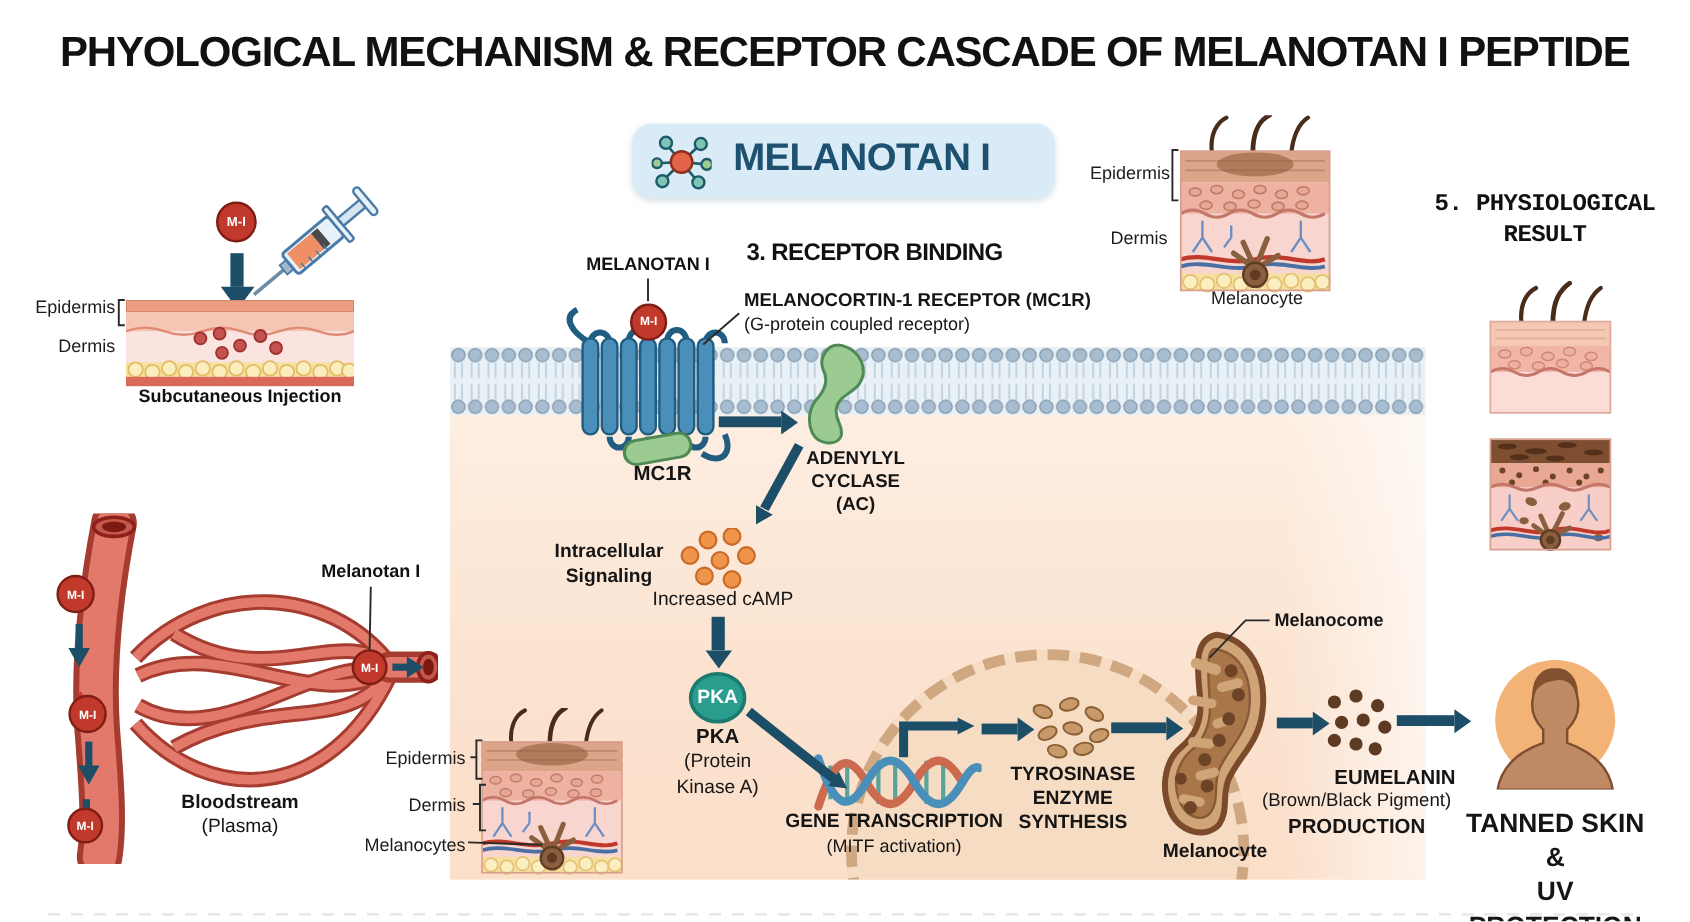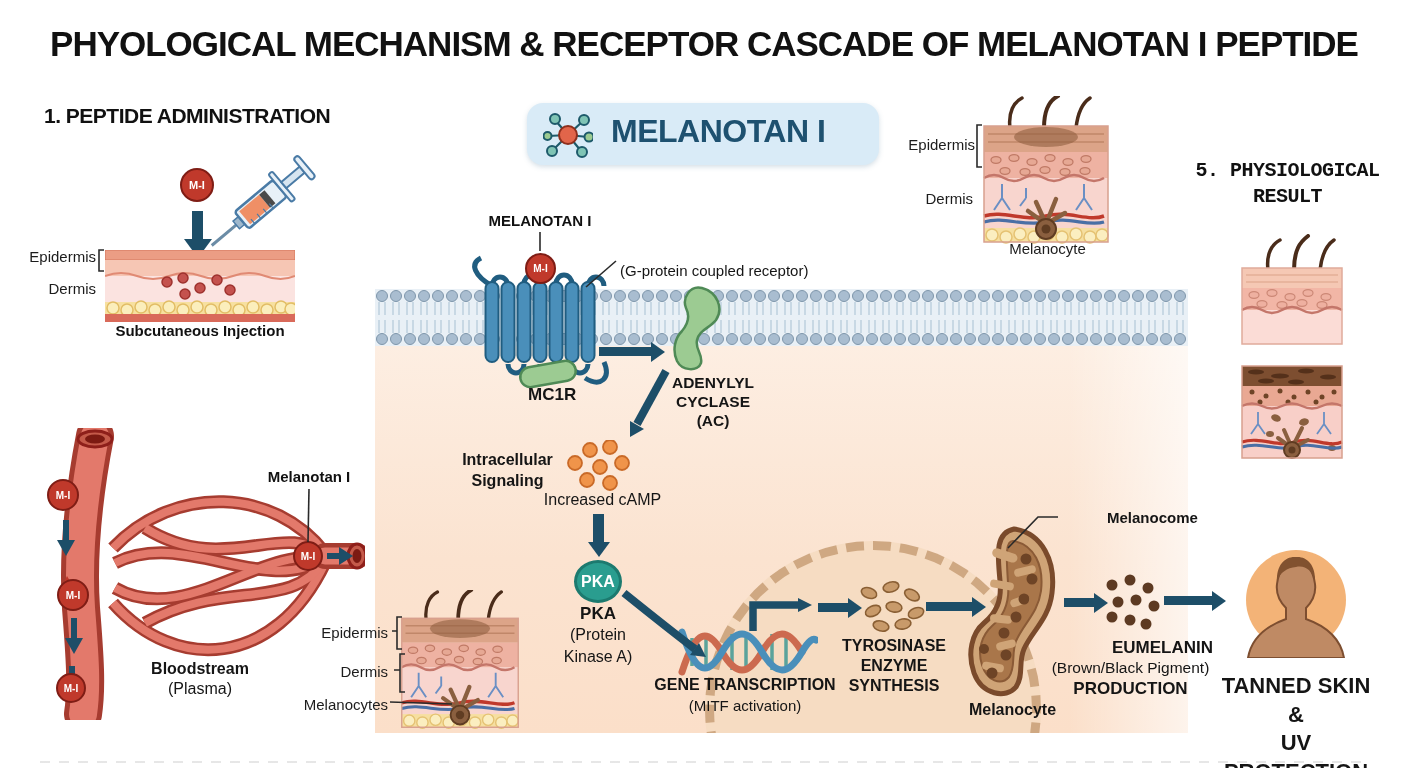--- a/index.html
+++ b/index.html
@@ -95,21 +95,20 @@
         </g>
         <circle cx="66" cy="133" r="10" fill="#8a5f3f" stroke="#5f3c22" stroke-width="2"></circle>
         <circle cx="66" cy="133" r="4.5" fill="#5f3c22"></circle>
         <rect x="4" y="30" width="124" height="116" fill="none" stroke="#d8a08e" stroke-width="1.5"></rect>
       </symbol>
     </defs>
   </svg>
 
   <div class="abs title">PHYOLOGICAL MECHANISM &amp; RECEPTOR CASCADE OF MELANOTAN I PEPTIDE</div>
 
-  <div class="abs h-num" style="left:44px;top:104px;font-size:21px;">1. PEPTIDE ADMINISTRATION</div>
   <div class="abs mi-badge" style="left:180px;top:168px;width:34px;height:34px;font-size:11px;">M-I</div>
   <div class="arr-d big" style="left:192px;top:211px;height:28px;"></div>
 
   <svg class="abs" style="left:195px;top:140px;" width="130" height="130" viewBox="0 0 130 130">
     <g transform="rotate(-40 65 65)">
       <line x1="2" y1="65" x2="36" y2="65" stroke="#6b8ca6" stroke-width="3"></line>
       <rect x="34" y="60" width="7" height="10" fill="#9fb8cc" stroke="#4a7ba6" stroke-width="1.5"></rect>
       <rect x="41" y="54" width="50" height="22" rx="3" fill="#e8f1f8" stroke="#4a7ba6" stroke-width="2.5"></rect>
       <rect x="45" y="56.5" width="26" height="17" fill="#ef8f66"></rect>
       <rect x="71" y="56.5" width="7" height="17" fill="#4a4a4a"></rect>
@@ -242,21 +241,23 @@
       <pattern id="mem" width="14" height="57" patternUnits="userSpaceOnUse">
         <rect width="14" height="57" fill="#e9f0f6"></rect>
         <path d="M4,13 V26 M10,13 V26 M4,44 V31 M10,44 V31" stroke="#bdd1df" stroke-width="1.5"></path>
         <circle cx="7" cy="7" r="5.5" fill="#a9bdd0" stroke="#7e96ab" stroke-width="1"></circle>
         <circle cx="7" cy="50" r="5.5" fill="#a9bdd0" stroke="#7e96ab" stroke-width="1"></circle>
       </pattern>
     </defs>
     <rect x="0" y="0" width="813" height="57" fill="url(#mem)"></rect>
   </svg>
 
+  <div class="abs h-num" style="left:622px;top:200px;font-size:20px;">3. RECEPTOR BINDING</div>
   <div class="abs lab-b ctr" style="left:480px;top:212px;width:120px;">MELANOTAN I</div>
+  <div class="abs b" style="left:620px;top:242px;font-size:15.5px;">MELANOCORTIN-1 RECEPTOR (MC1R)</div>
   <div class="abs" style="left:620px;top:262px;font-size:15px;">(G-protein coupled receptor)</div>
 
   <svg class="abs" style="left:455px;top:246px;" width="180" height="170" viewBox="0 0 180 170">
     <g stroke="#205d80" stroke-width="5" fill="none">
       <path d="M37,40 C20,30 14,18 26,12"></path>
       <path d="M37,40 A8,9 0 0 1 53,40"></path>
       <path d="M69,38 A8,9 0 0 1 85,38"></path>
       <path d="M101,38 A8,9 0 0 1 117,38"></path>
       <path d="M133,40 A8,9 0 0 1 149,40"></path>
       <path d="M53,118 A8,9 0 0 0 69,118"></path>
@@ -363,21 +364,21 @@
         <circle cx="70" cy="56" r="5.5"></circle>
         <circle cx="62" cy="76" r="5.5"></circle>
       <circle cx="54" cy="94" r="5.5"></circle>
         <circle cx="42" cy="110" r="5.5"></circle>
         <circle cx="44" cy="132" r="5.5"></circle>
       <circle cx="30" cy="150" r="5.5"></circle>
         <circle cx="22" cy="126" r="5"></circle>
     </g>
   </svg>
   <div class="abs ctr b" style="left:955px;top:701px;width:115px;font-size:16px;">Melanocyte</div>
-  <div class="abs b" style="left:1062px;top:509px;font-size:15px;margin-left:45px;">Melanocome</div>
+  <div class="abs b" style="left:1062px;top:509px;font-size:15px;">Melanocome</div>
 
   <div class="arr-r" style="left:1064px;top:598px;width:30px;"></div>
 
   <svg class="abs" style="left:1102px;top:572px;" width="62" height="60" viewBox="0 0 62 60">
     <g fill="#5d3a22">
       <circle cx="10" cy="13" r="5.5"></circle>
         <circle cx="28" cy="8" r="5.5"></circle>
         <circle cx="46" cy="16" r="5.5"></circle>
       <circle cx="16" cy="30" r="5.5"></circle>
         <circle cx="34" cy="28" r="5.5"></circle>

